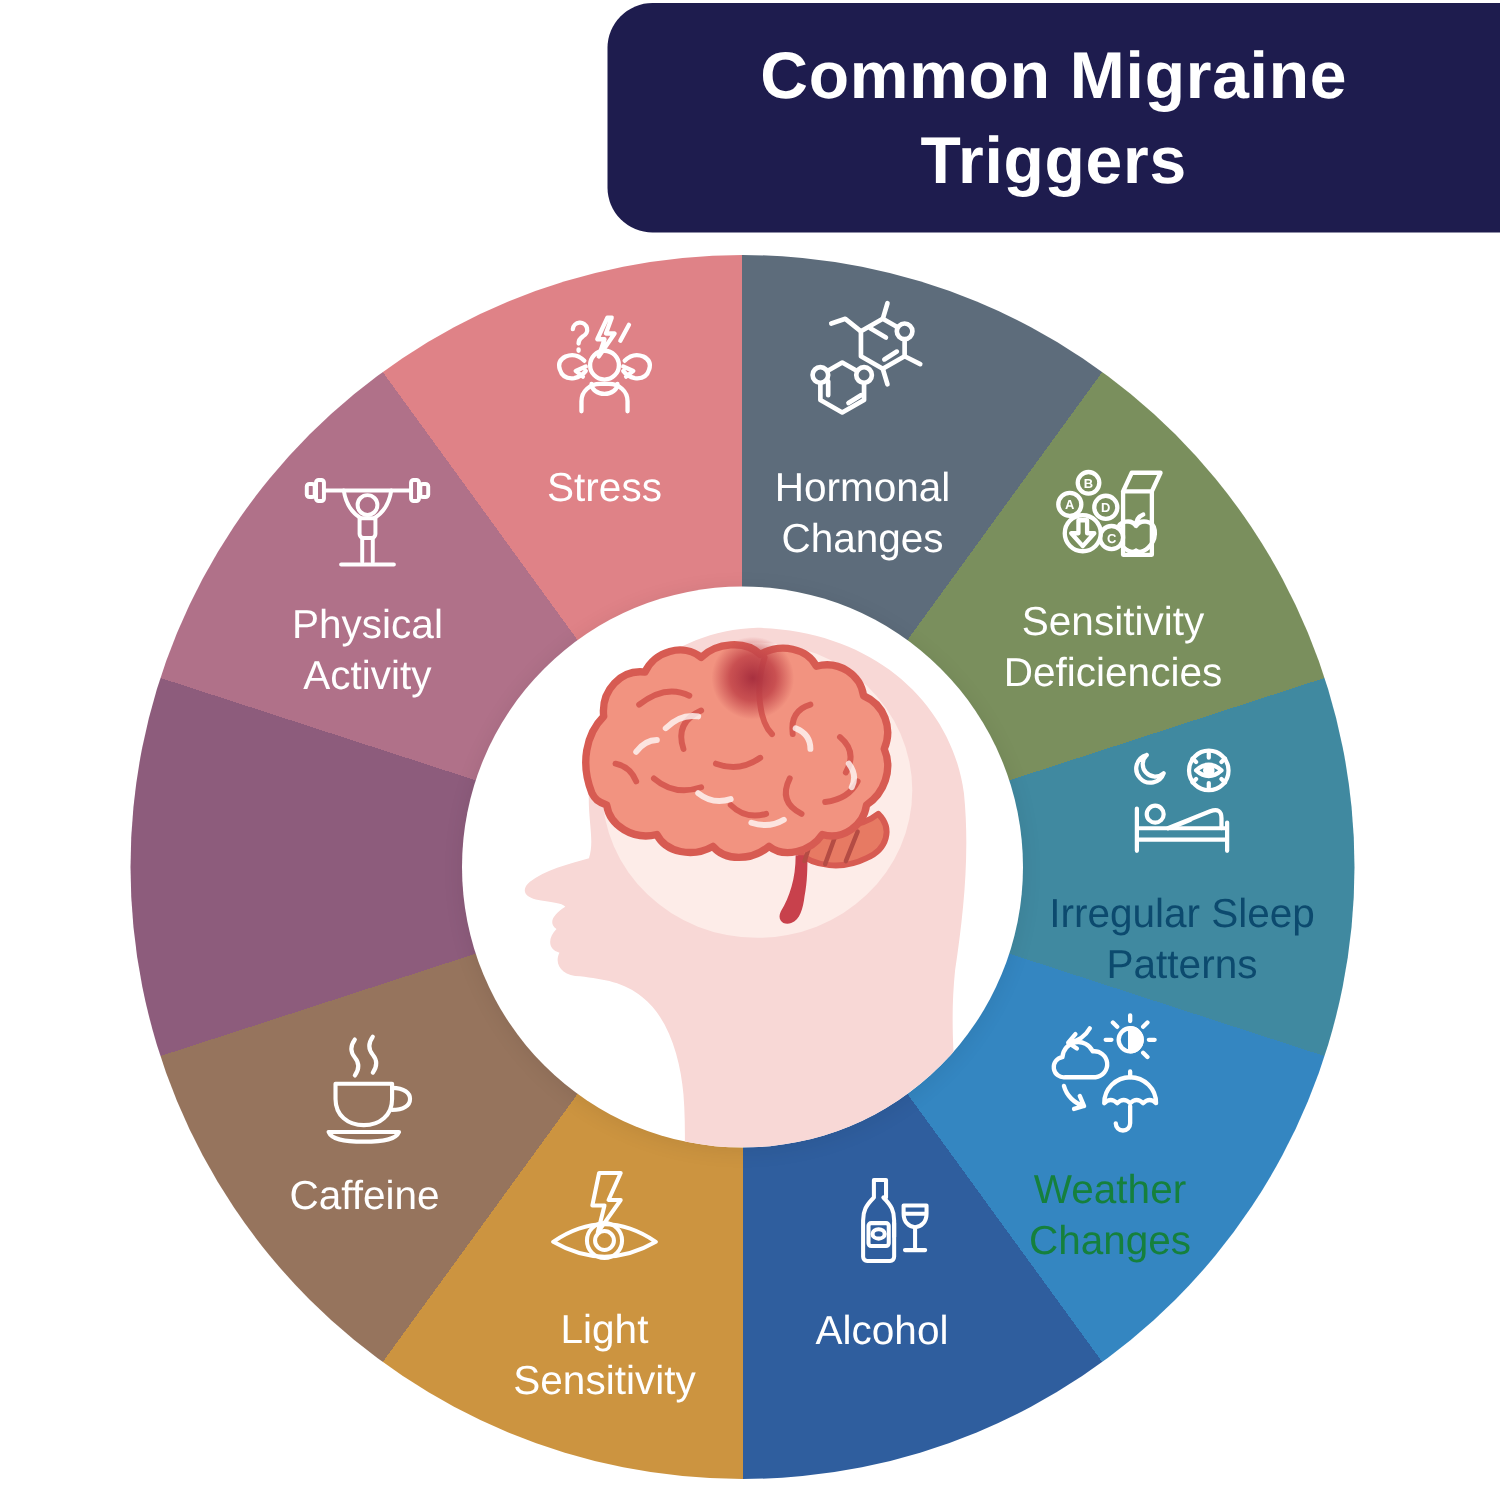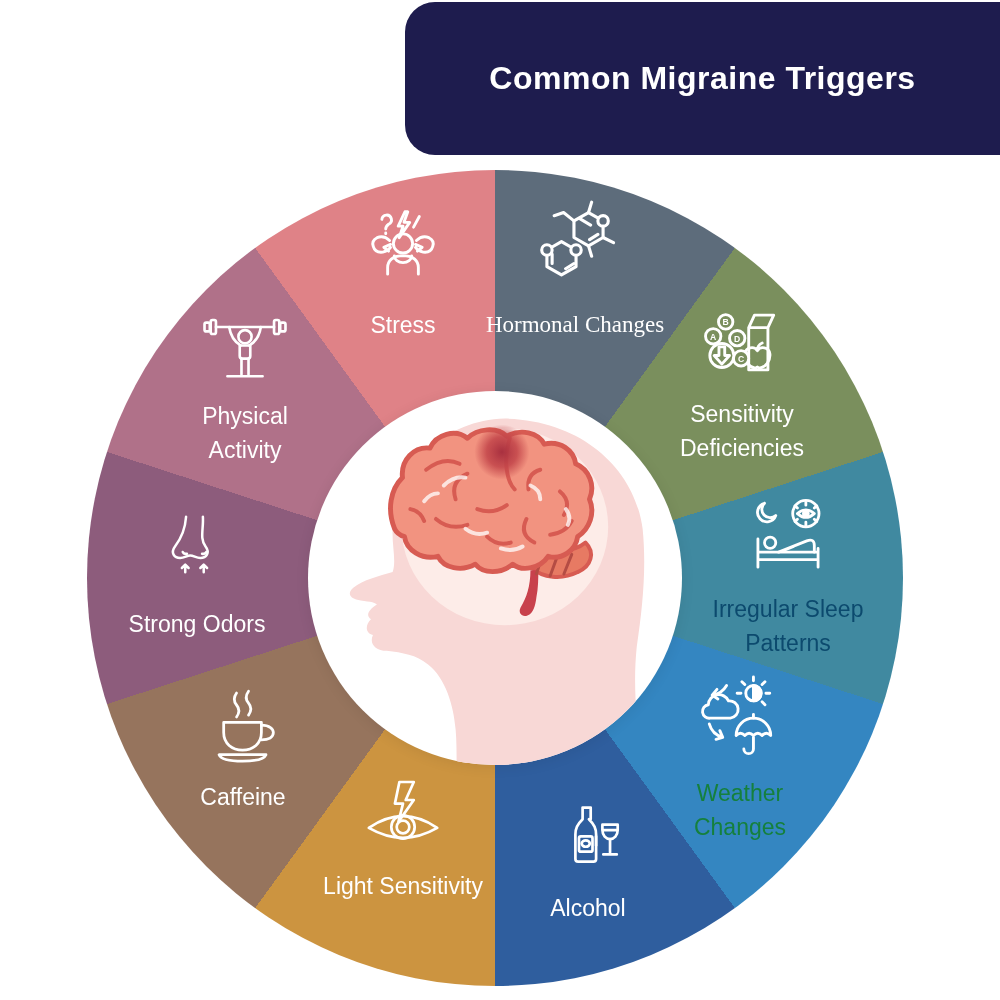--- a/index.html
+++ b/index.html
@@ -2,58 +2,58 @@
 <html><head>
 <meta charset="utf-8">
 <style>
   html,body{margin:0;padding:0;background:#ffffff;}
   body{width:1000px;height:1000px;overflow:hidden;font-family:"Liberation Sans",sans-serif;}
   .stage{position:relative;width:1000px;height:1000px;}
 
   
   .title-box{position:absolute;left:405px;top:2px;right:0;height:153px;
     border-radius:30px 0 0 30px;display:flex;align-items:center;justify-content:center;}
-  .title-text{width:520px;text-align:center;font-weight:700;font-size:32px;line-height:57px;letter-spacing:.5px;}
+  .title-text{width:520px;text-align:center;font-weight:700;font-size:44px;line-height:57px;letter-spacing:.5px;}
 
   
   .wheel{position:absolute;left:87px;top:170px;width:816px;height:816px;border-radius:50%;}
   .hub{position:absolute;left:308px;top:391px;width:374px;height:374px;border-radius:50%;
     background:#ffffff;overflow:hidden;box-shadow:0 2px 14px rgba(0,0,0,.08);}
   .hub svg{display:block;}
 
   
   .seg{position:absolute;display:flex;flex-direction:column;align-items:center;color:#fff;}
   .seg .icon svg{display:block;stroke:#fff;fill:none;stroke-width:3;stroke-linecap:round;stroke-linejoin:round;}
   .seg .icon text{fill:#fff;stroke:none;font-weight:700;font-size:9px;text-anchor:middle;font-family:"Liberation Sans",sans-serif;}
-  .seg .label{font-size:23px;line-height:34px;text-align:center;margin-top:6px;}
+  .seg .label{font-size:27px;line-height:34px;text-align:center;margin-top:6px;}
   .node{fill:var(--segcolor);}
 
   .seg0{left:485px;top:198px;width:180px;} .seg0 .icon svg{width:104px;height:104px;}
   .seg1{left:647px;top:295px;width:190px;} .seg1 .icon svg{width:96px;height:96px;}
   .seg2{left:668px;top:492px;width:240px;} .seg2 .icon svg{width:94px;height:94px;}
   .seg3{left:655px;top:674px;width:170px;} .seg3 .icon svg{width:96px;height:96px;}
-  .seg4{left:503px;top:795px;width:170px;} .seg4 .icon svg{width:90px;height:90px;}
+  .seg4{left:503px;top:774px;width:170px;} .seg4 .icon svg{width:90px;height:90px;}
   .seg5{left:323px;top:773px;width:160px;} .seg5 .icon svg{width:90px;height:90px;}
   .seg6{left:158px;top:682px;width:170px;} .seg6 .icon svg{width:92px;height:92px;}
   .seg7{left:87px;top:505px;width:220px;}  .seg7 .icon svg{width:84px;height:84px;} .seg7 .label{margin-top:18px;}
   .seg8{left:170px;top:305px;width:150px;} .seg8 .icon svg{width:88px;height:88px;}
   .seg9{left:328px;top:206px;width:150px;} .seg9 .icon svg{width:96px;height:96px;}
 </style>
 </head>
 <body>
 
 <div class="stage">
 
   <div class="title-box" id="title-box" style="background: rgb(30, 28, 78); color: rgb(255, 255, 255);">
     <div class="title-text">Common Migraine Triggers</div>
   </div>
 
   <div class="wheel" id="wheel" style="background: conic-gradient(rgb(93, 108, 123) 0deg, rgb(93, 108, 123) 36deg, rgb(122, 143, 93) 36deg, rgb(122, 143, 93) 72deg, rgb(64, 137, 160) 72deg, rgb(64, 137, 160) 108deg, rgb(52, 134, 193) 108deg, rgb(52, 134, 193) 144deg, rgb(47, 94, 158) 144deg, rgb(47, 94, 158) 180deg, rgb(204, 148, 64) 180deg, rgb(204, 148, 64) 216deg, rgb(150, 116, 93) 216deg, rgb(150, 116, 93) 252deg, rgb(141, 92, 124) 252deg, rgb(141, 92, 124) 288deg, rgb(176, 113, 137) 288deg, rgb(176, 113, 137) 324deg, rgb(223, 130, 135) 324deg, rgb(223, 130, 135) 360deg);"></div>
 
-  <div class="seg seg0" style="--segcolor: #5d6c7b; color: rgb(255, 255, 255); font-family: Liberation Serif, serif;">
+  <div class="seg seg0" style="--segcolor: #5d6c7b; color: rgb(255, 255, 255);">
     <span class="icon">
       <svg viewBox="0 0 100 100">
         <polygon points="63,14 77,22 77,38 63,46 49,38 49,22"></polygon>
         <polygon points="37,42 51,50 51,66 37,74 23,66 23,50"></polygon>
         <path d="M55,20 l10,6 M72,35 l-8,5 M28,54 l0,9 M41,68 l8,-5"></path>
         <path d="M49,22 l-10,-8 l-9,3 M63,14 l3,-10 M77,38 l10,5 M63,46 l3,10"></path>
         <circle class="node" cx="77" cy="22" r="5"></circle>
         <circle class="node" cx="51" cy="50" r="5"></circle>
         <circle class="node" cx="23" cy="50" r="5"></circle>
       </svg>
@@ -144,30 +144,20 @@
       <svg viewBox="0 0 100 100">
         <path d="M43,12 q-5,7 0,13 q5,6 0,13 M56,10 q-5,7 0,13 q5,6 0,13"></path>
         <path d="M29,44 h41 v11 c0,12 -9,19 -20.5,19 c-11.5,0 -20.5,-7 -20.5,-19 z"></path>
         <path d="M70,47 c9,0 13,4 13,8 c0,5 -5,8 -13,8"></path>
         <path d="M24,79 h51 c-2,5 -10,7 -25.5,7 c-15.5,0 -23.5,-2 -25.5,-7 z"></path>
       </svg>
     </span>
     <div class="label">Caffeine</div>
   </div>
 
-  <div class="seg seg7" style="--segcolor: #8d5c7c; color: rgb(255, 255, 255);">
-    <span class="icon">
-      <svg viewBox="0 0 100 100">
-        <path d="M37,14 C36,28 31,40 24,49 c-6,8 -1,14 6,14 c5,0 8,-3 12,-3 c4,0 7,3 12,3 c7,0 12,-6 6,-14 C53,40 58,28 57,14"></path>
-        <path d="M33,56 a4,3 0 0 0 5,2 M61,56 a4,3 0 0 1 -5,2"></path>
-        <path d="M36,80 v-9 m-4,4 l4,-4 l4,4 M58,80 v-9 m-4,4 l4,-4 l4,4"></path>
-      </svg>
-    </span>
-    <div class="label">Strong Odors</div>
-  </div>
 
   <div class="seg seg8" style="--segcolor: #b07189; color: rgb(255, 255, 255);">
     <span class="icon">
       <svg viewBox="0 0 100 100">
         <path d="M17,25 H83"></path>
         <rect x="11" y="17" width="6" height="16" rx="2"></rect>
         <rect x="4" y="20" width="6" height="10" rx="2"></rect>
         <rect x="83" y="17" width="6" height="16" rx="2"></rect>
         <rect x="90" y="20" width="6" height="10" rx="2"></rect>
         <circle cx="50" cy="36" r="7.5"></circle>

